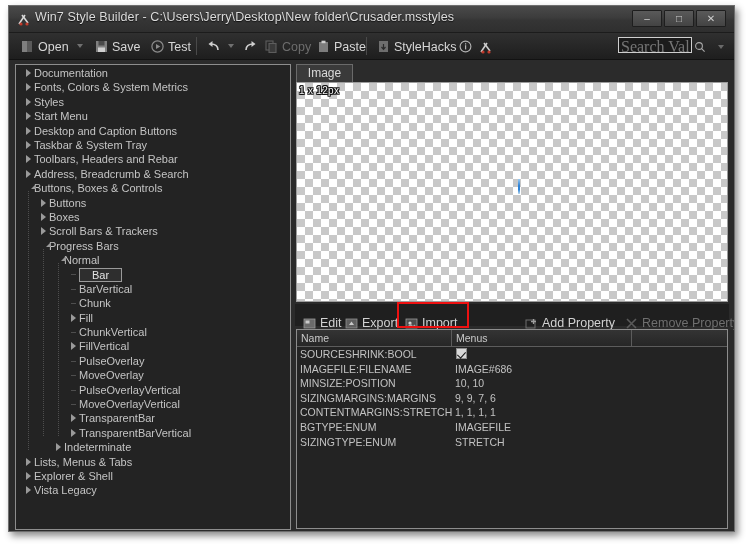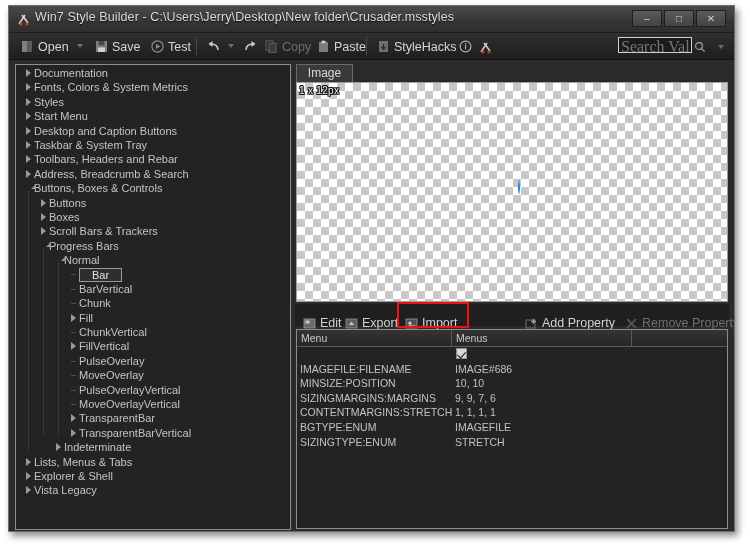--- a/index.html
+++ b/index.html
@@ -700,27 +700,28 @@
           <svg width="13" height="13" viewBox="0 0 13 13">
               <path d="M2 2 L11 11 M11 2 L2 11" stroke="#5a5a5a" stroke-width="1.6"></path>
             </svg>
         </span>
         <span>Remove Property</span>
       </div>
     </div>
 
     <div id="prop-grid">
       <div id="prop-head">
-          <div class="ph-cell" style="left: 0px;">Menu</div>
+          <div class="ph-cell" style="left: 0px;">Name</div>
           <div class="ph-cell" style="left: 155px;">Menus</div>
           <div class="ph-div" style="left: 154px;"></div>
           <div class="ph-div" style="left: 334px;"></div>
         </div>
       <div id="prop-body">
           <div class="prow">
+            <div class="pname">SOURCESHRINK:BOOL</div>
             <div class="pcheck"></div>
           </div>
           <div class="prow">
             <div class="pname">IMAGEFILE:FILENAME</div>
             <div class="pval">IMAGE#686</div>
           </div>
           <div class="prow">
             <div class="pname">MINSIZE:POSITION</div>
             <div class="pval">10, 10</div>
           </div>

